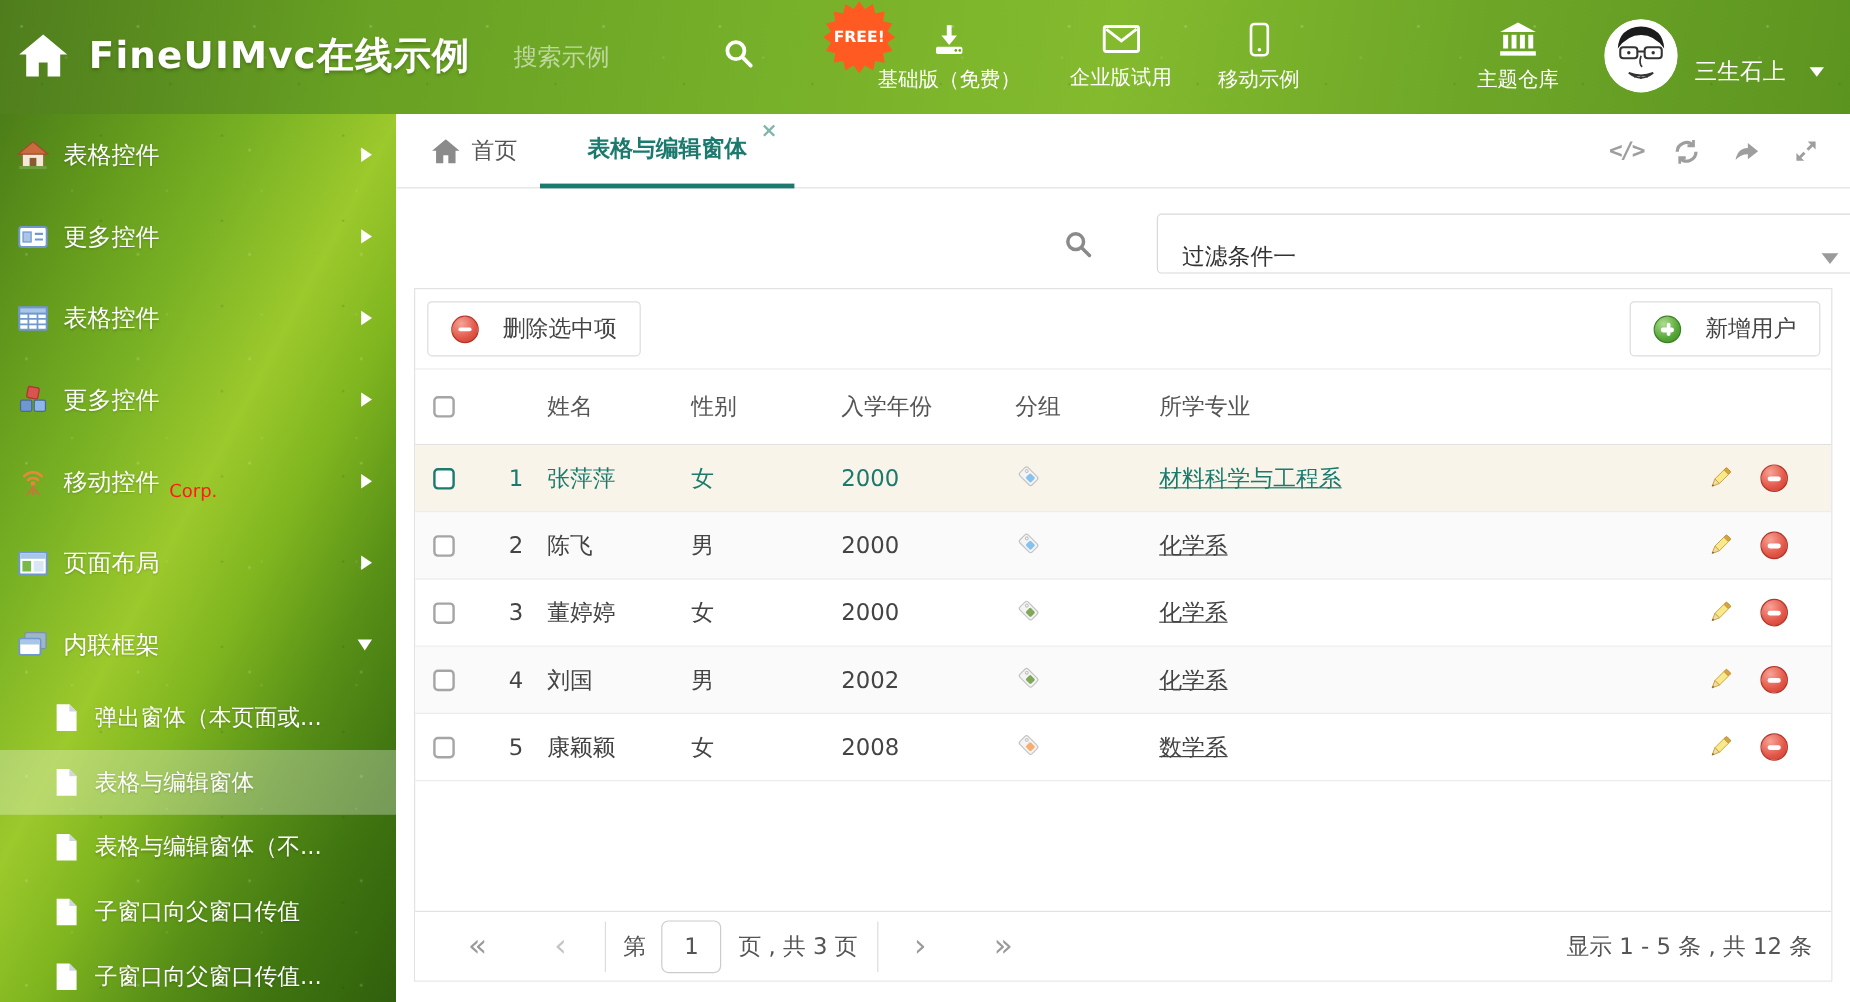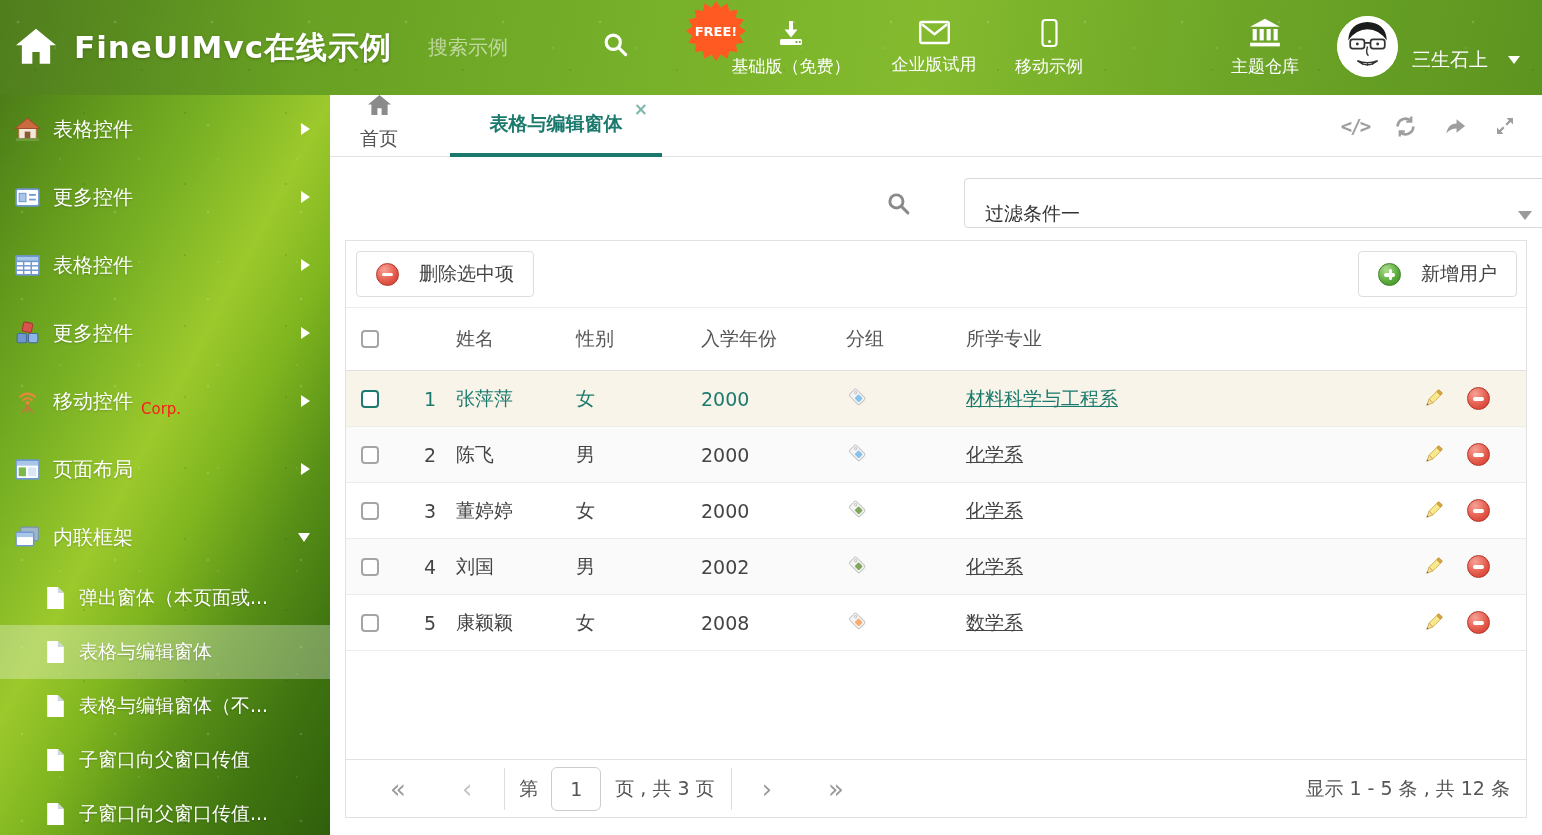--- a/index.html
+++ b/index.html
@@ -65,21 +65,21 @@
   .corp { color:var(--corp-red,#ff1a1a); font-size:15px; margin-left:8px; text-shadow:none;margin-top:16px; }
   .s-sub { height:54px; display:flex; align-items:center; padding-left:45px;
     color:#fff; font-size:19px; cursor:pointer; text-shadow:0 1px 2px rgba(0,0,0,.2); }
   .s-sub svg { width:21px; height:24px; margin-right:13px; flex:none; }
   .s-sub.sel { background:rgba(255,255,255,.30); }
 
   
   .main { position:absolute; left:330px; top:95px; width:1212px; height:740px; background:#fff; }
   .tabbar { position:relative; height:62px; border-bottom:1px solid #e2e2e2; }
   .tab-home { position:absolute; left:30px; top:0; height:62px; display:flex; align-items:center;
-    gap:10px; font-size:19px; color:#555; cursor:pointer;flex-direction:column; }
+    gap:10px; font-size:19px; color:#555; cursor:pointer; }
   .tab-home svg { width:23px; height:21px; }
   .tab-active { position:absolute; left:120px; top:0; height:62px; width:212px;
     display:flex; align-items:center; justify-content:center; font-size:19px; font-weight:bold;
     color:var(--accent-teal,#1b7a6d); border-bottom:4px solid var(--accent-teal,#1b7a6d); cursor:pointer; }
   .tab-close { position:absolute; right:14px; top:6px; color:#7fb6a9; font-weight:bold; font-size:17px;
     line-height:1; cursor:pointer; }
   .tab-actions { position:absolute; right:24px; top:0; height:62px; display:flex; align-items:center;
     gap:24px; color:#9e9e9e; }
   .tab-actions .ticon { width:26px; height:26px; cursor:pointer; display:flex; align-items:center; justify-content:center; }
   .code-glyph { font-family:"DejaVu Sans Mono","Liberation Mono",monospace; font-size:19px; font-weight:bold; letter-spacing:-2px; }

